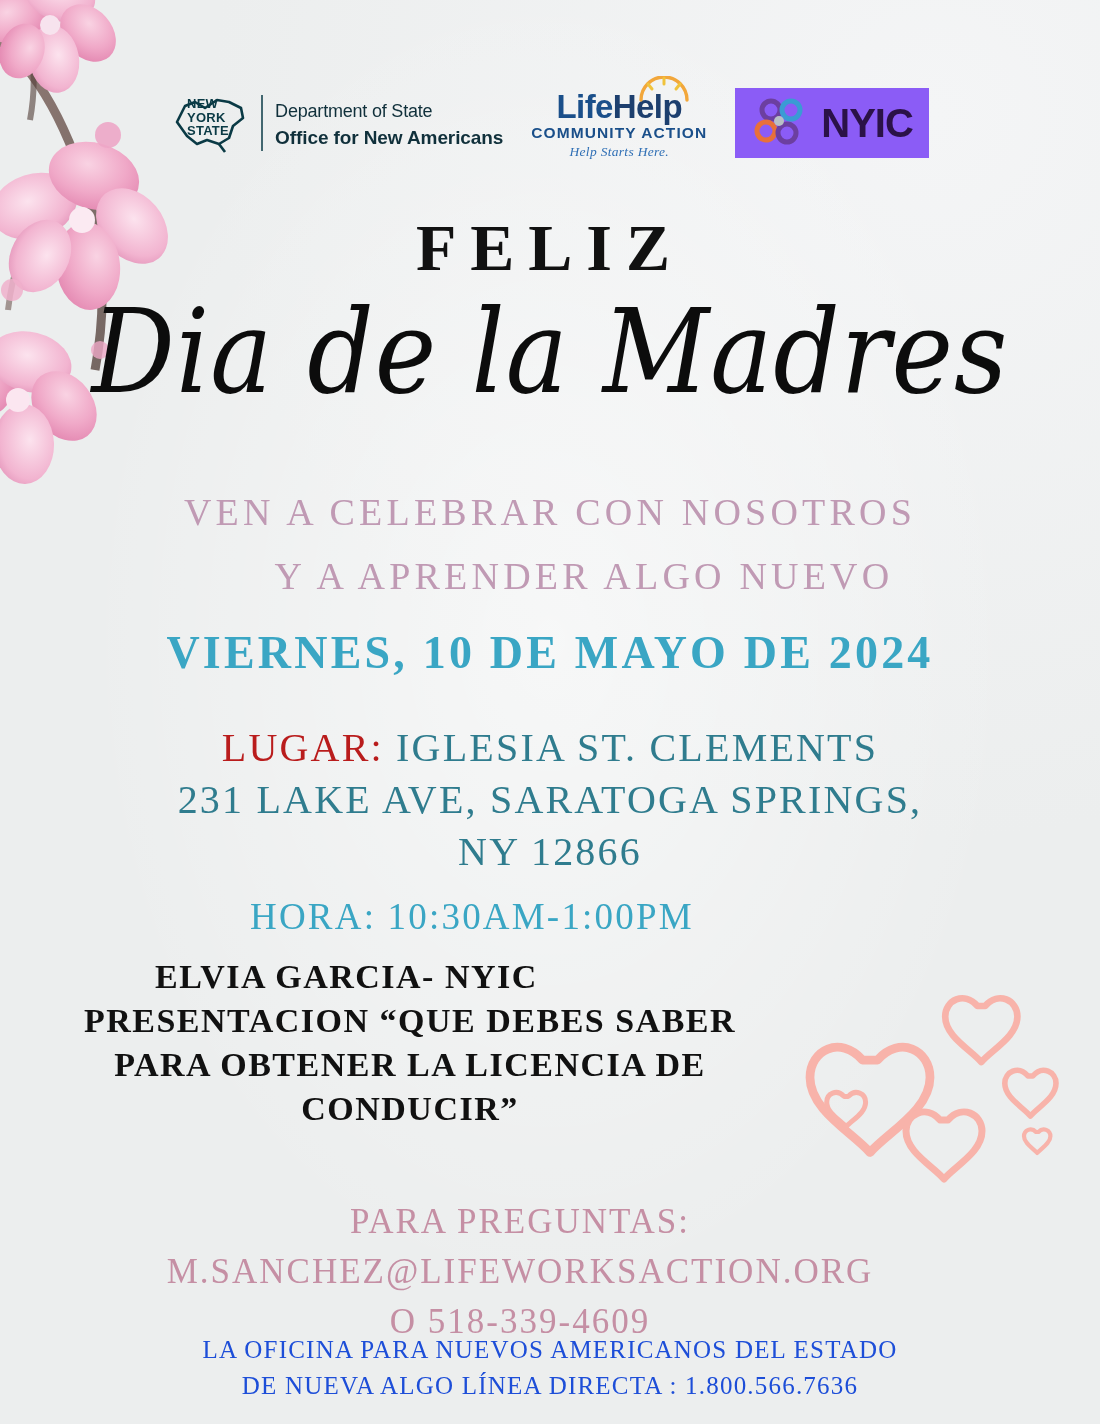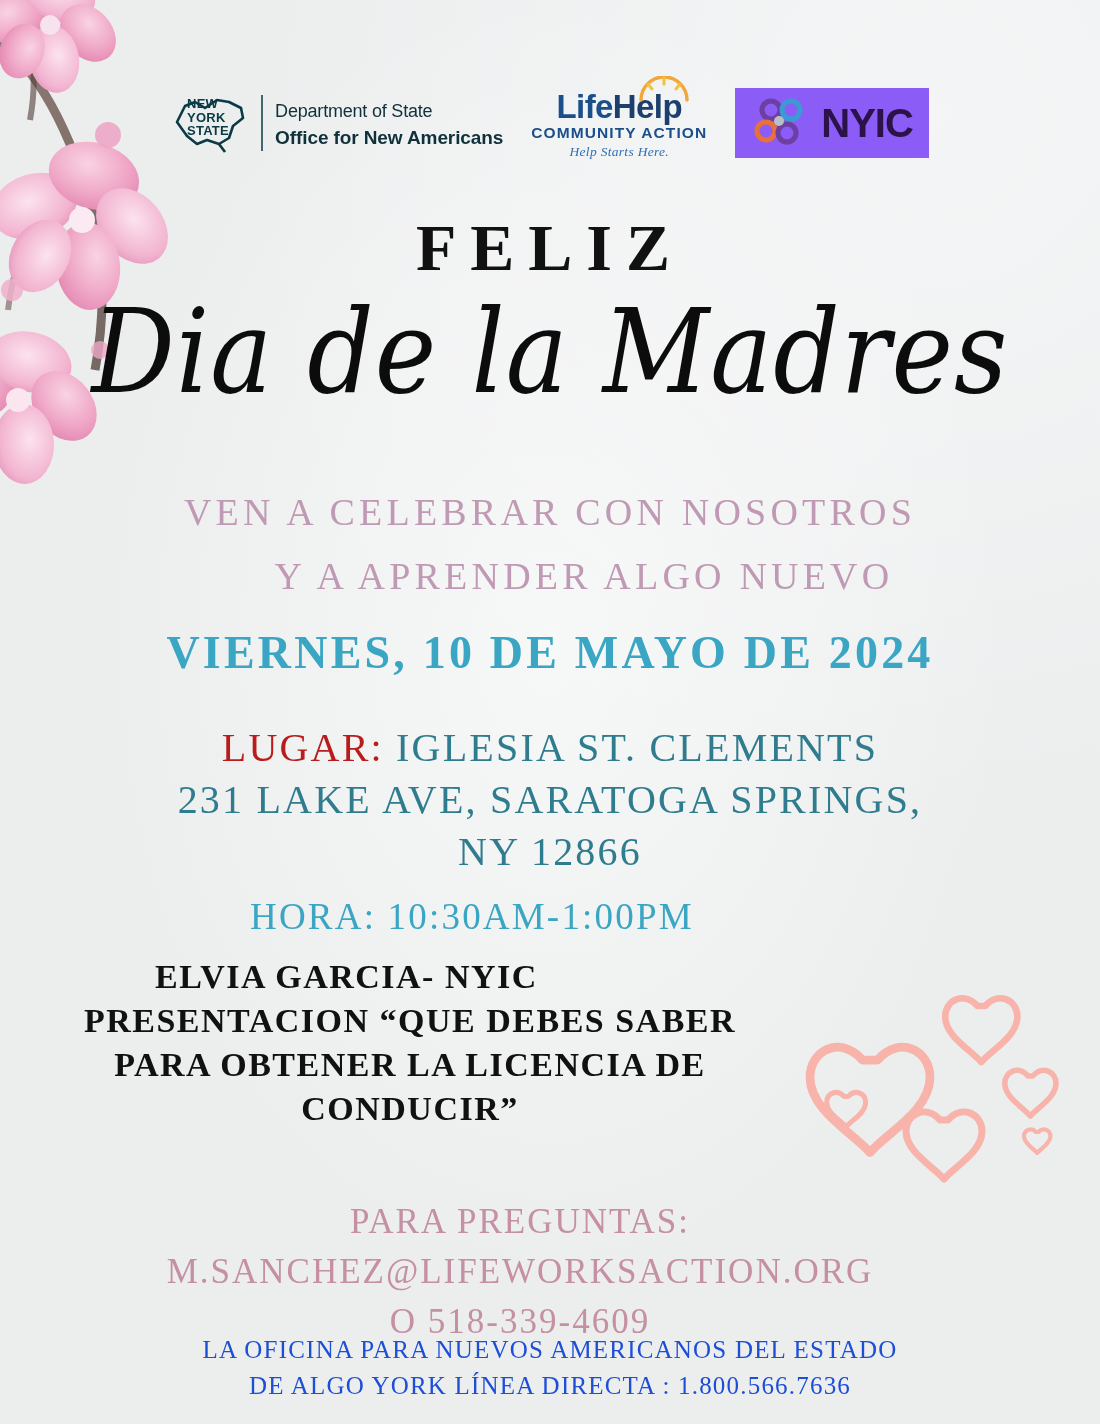--- a/index.html
+++ b/index.html
@@ -440,16 +440,16 @@
   </div>
 
   <div class="contact">
     <div>PARA PREGUNTAS:</div>
     <div>M.SANCHEZ@LIFEWORKSACTION.ORG</div>
     <div>O 518-339-4609</div>
   </div>
 
   <div class="footer">
     <div>LA OFICINA PARA NUEVOS AMERICANOS DEL ESTADO</div>
-    <div>DE ALGO YORK LÍNEA DIRECTA : 1.800.566.7636</div>
+    <div>DE NUEVA ALGO LÍNEA DIRECTA : 1.800.566.7636</div>
   </div>
 
 </div>
 
 </body></html>

